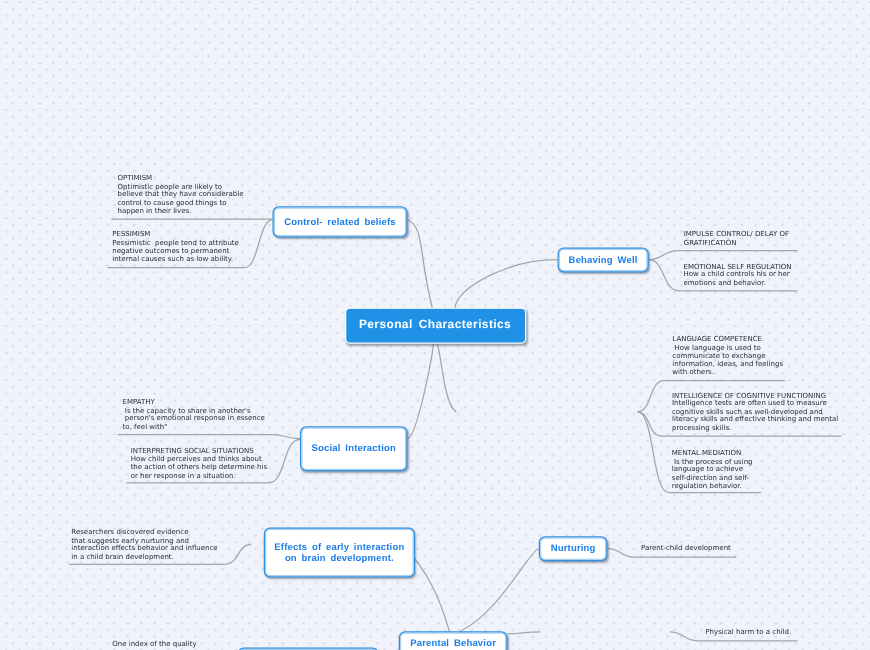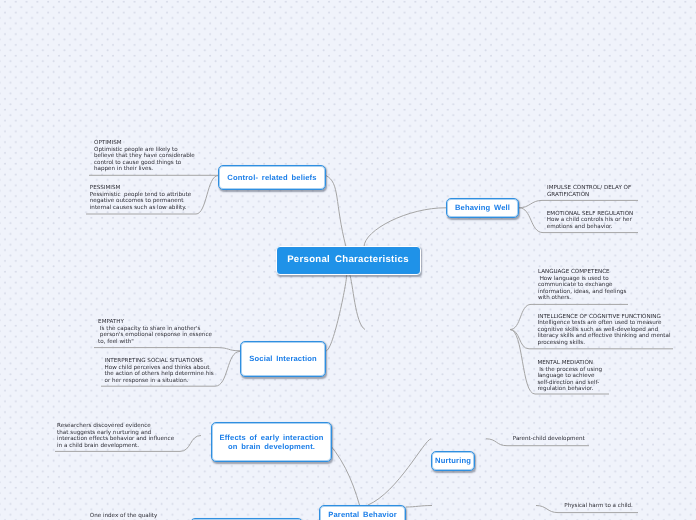--- a/index.html
+++ b/index.html
@@ -56,21 +56,21 @@
     <path d="M638,512.6 L558,512.6 C547,512.6 547,505.5 536,505.5"></path>
   </svg>
 
   <div class="node root" style="left:275.5px;top:245.5px;width:145px;height:29px;font-size:9.6px;letter-spacing:.3px;word-spacing:2px;">Personal Characteristics</div>
 
   <div class="node" style="left:218px;top:165px;width:108px;height:25px;font-size:7.6px;letter-spacing:.15px;word-spacing:1.5px;">Control- related beliefs</div>
   <div class="node" style="left:446px;top:198px;width:73px;height:20px;font-size:7.6px;letter-spacing:.15px;word-spacing:1.5px;">Behaving Well</div>
   <div class="node" style="left:240px;top:341px;width:86px;height:36px;font-size:7.6px;letter-spacing:.15px;word-spacing:1.5px;">Social Interaction</div>
   <div class="node" style="left:201px;top:422px;width:121px;height:40px;font-size:7.6px;letter-spacing:.15px;word-spacing:1.5px;margin-left:10px;">Effects of early interaction
 on brain development.</div>
-  <div class="node" style="left:431px;top:451px;width:44px;height:20px;font-size:7.6px;letter-spacing:.15px;word-spacing:1.5px;">Nurturing</div>
+  <div class="node" style="left:431px;top:429px;width:55px;height:20px;font-size:7.6px;letter-spacing:.15px;word-spacing:1.5px;">Nurturing</div>
   <div class="node" style="left:319px;top:505px;width:87px;height:20px;font-size:7.6px;letter-spacing:.15px;word-spacing:1.5px;">Parental Behavior</div>
 
   <div class="node" style="left:190px;top:518px;width:113px;height:20px;font-size:7.6px;"></div>
 
   <div class="leaf" style="left:94px;top:140px;">OPTIMISM
 Optimistic people are likely to
 believe that they have considerable
 control to cause good things to
 happen in their lives.</div>
   <div class="leaf" style="left:89.8px;top:185.4px;">PESSIMISM

